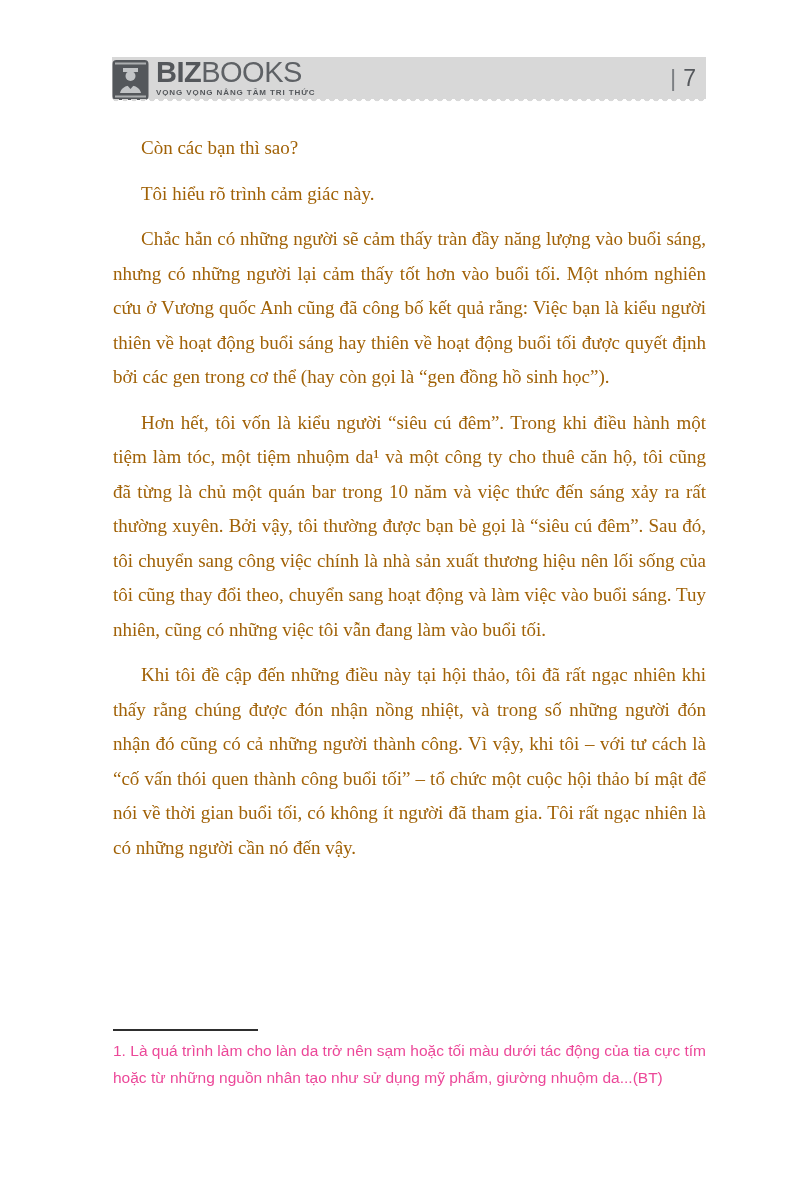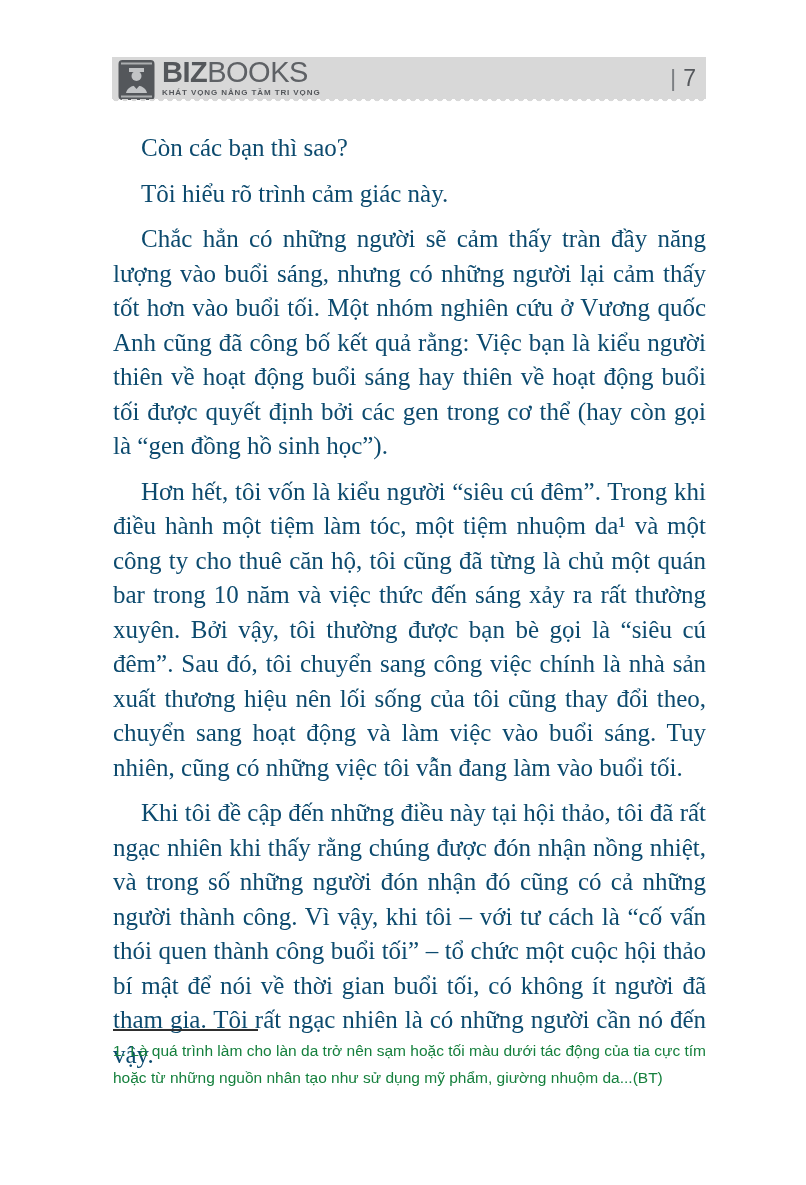--- a/index.html
+++ b/index.html
@@ -32,21 +32,20 @@
     width: 100%;
     height: 5px;
     background-image: radial-gradient(circle at 4px -1px, #d8d8d8 3px, rgba(0,0,0,0) 3.6px);
     background-size: 9px 5px;
     background-repeat: repeat-x;
   }
   .logo-wrap {
     display: flex;
     align-items: flex-start;
     gap: 7px;
-    padding-left: 6px;
   }
   .logo-icon {
     width: 37px;
     height: 42px;
     color: #54575b;
     margin-top: 3px;
     flex: 0 0 auto;
   }
   .brand-block { display: flex; flex-direction: column; margin-top: 2px; }
   .brand-line {
@@ -81,22 +80,22 @@
   }
   .page-number-bar { font-size: 24px; font-weight: 300; color: #7c7f83; }
   .page-number { font-size: 23px; font-weight: 400; }
 
   
   .body-text {
     position: absolute;
     left: 113px;
     top: 131px;
     width: 593px;
-    color: #0c4a6e;
-    font-size: 25px;
+    color: #a16207;
+    font-size: 19px;
     line-height: 34.5px;
     text-align: justify;
   }
   .body-text p {
     text-indent: 28px;
     margin-bottom: 11px;
   }
 
   
   .footnote {
@@ -107,21 +106,21 @@
   }
   .footnote-rule {
     width: 145px;
     border-top: 2px solid #2e2e2e;
     margin-bottom: 6px;
   }
   .footnote-text {
     font-family: "Liberation Sans", sans-serif;
     font-size: 15.5px;
     line-height: 27px;
-    color: #15803d;
+    color: #ec4899;
     text-align: justify;
   }
 </style>
 </head>
 <body>
 
 <div class="page">
 
   <div class="header-band">
     <div class="logo-wrap">
@@ -133,21 +132,21 @@
           <path d="M11 9 h15 v4 h-15 z" fill="#c2c4c6"></path>
           <circle cx="18.5" cy="17" r="5" fill="#c2c4c6"></circle>
           <path d="M8 34 C10 24 27 24 29 34 Z" fill="#c2c4c6"></path>
           <path d="M15 26 l3.5 4 l3.5 -4 z" fill="currentColor"></path>
         </svg>
       </span>
       <div class="brand-block">
         <div class="brand-line">
           <span class="brand-bold">BIZ</span><span class="brand-light">BOOKS</span>
         </div>
-        <div class="tagline">KHÁT VỌNG NÂNG TẦM TRI VỌNG</div>
+        <div class="tagline">VỌNG VỌNG NÂNG TẦM TRI THỨC</div>
       </div>
     </div>
     <div class="page-number-wrap">
       <span class="page-number-bar">|</span>
       <span class="page-number">7</span>
     </div>
   </div>
 
   <div class="body-text">
       <p>Còn các bạn thì sao?</p>

